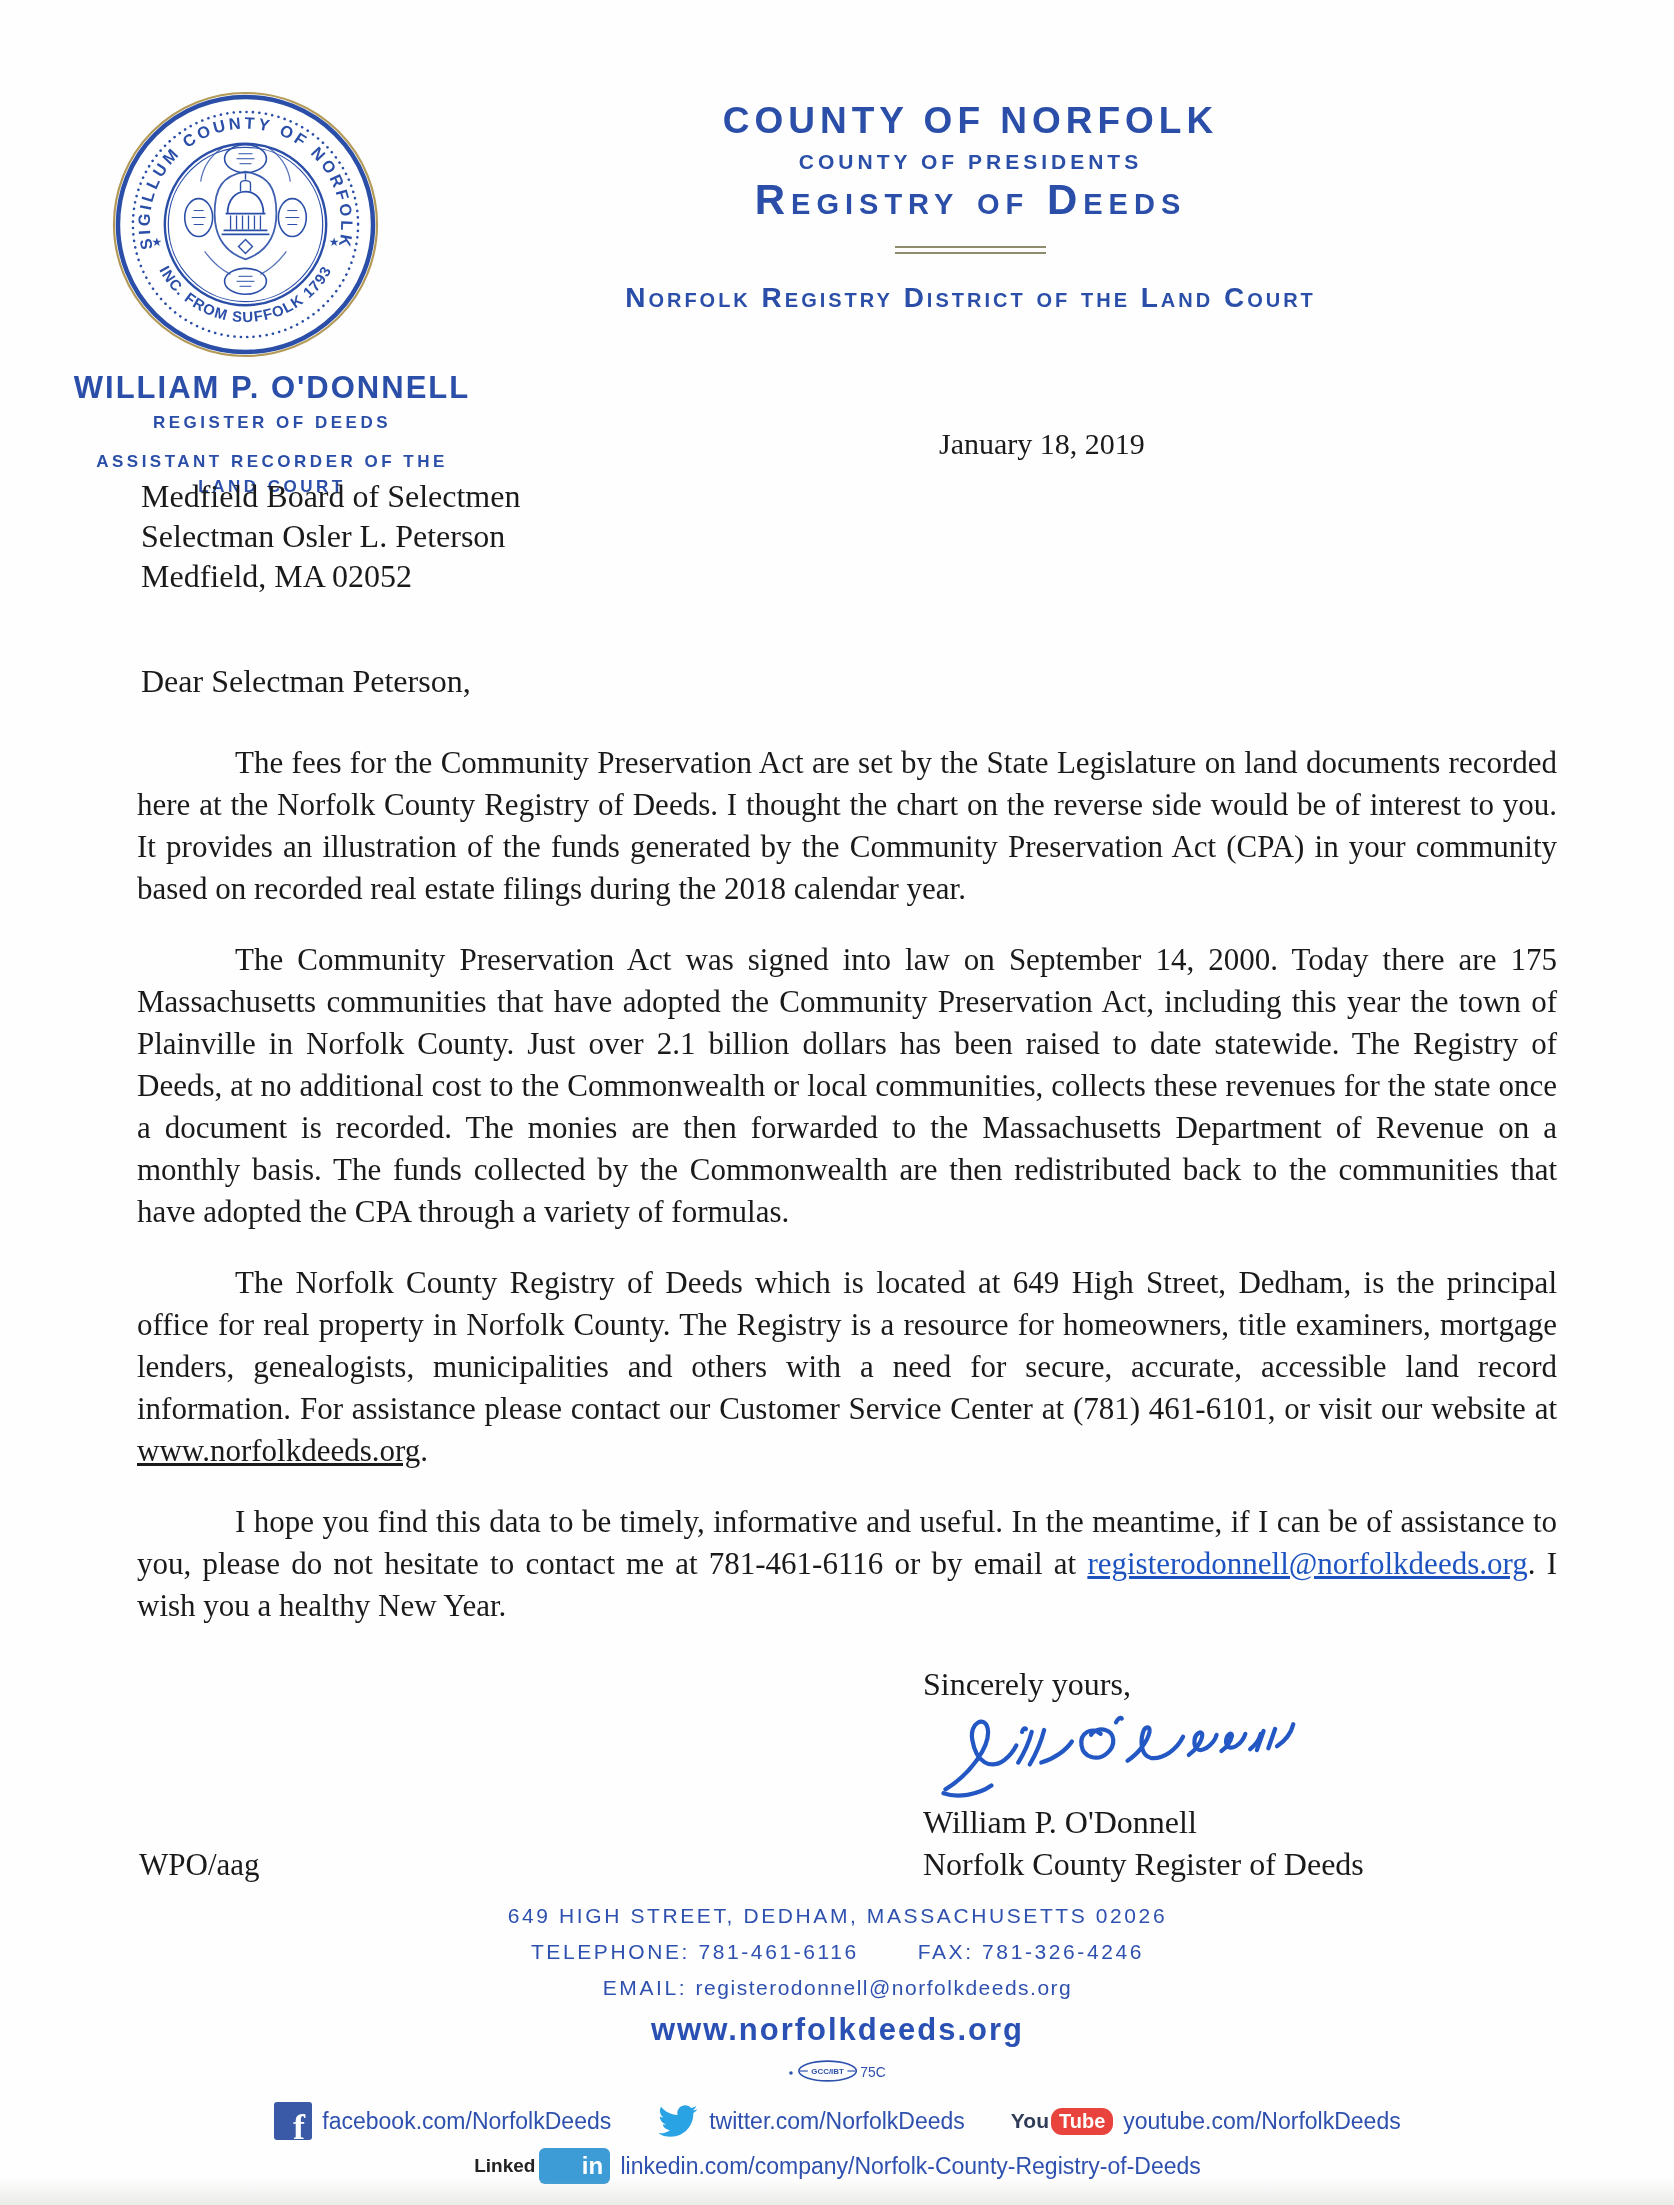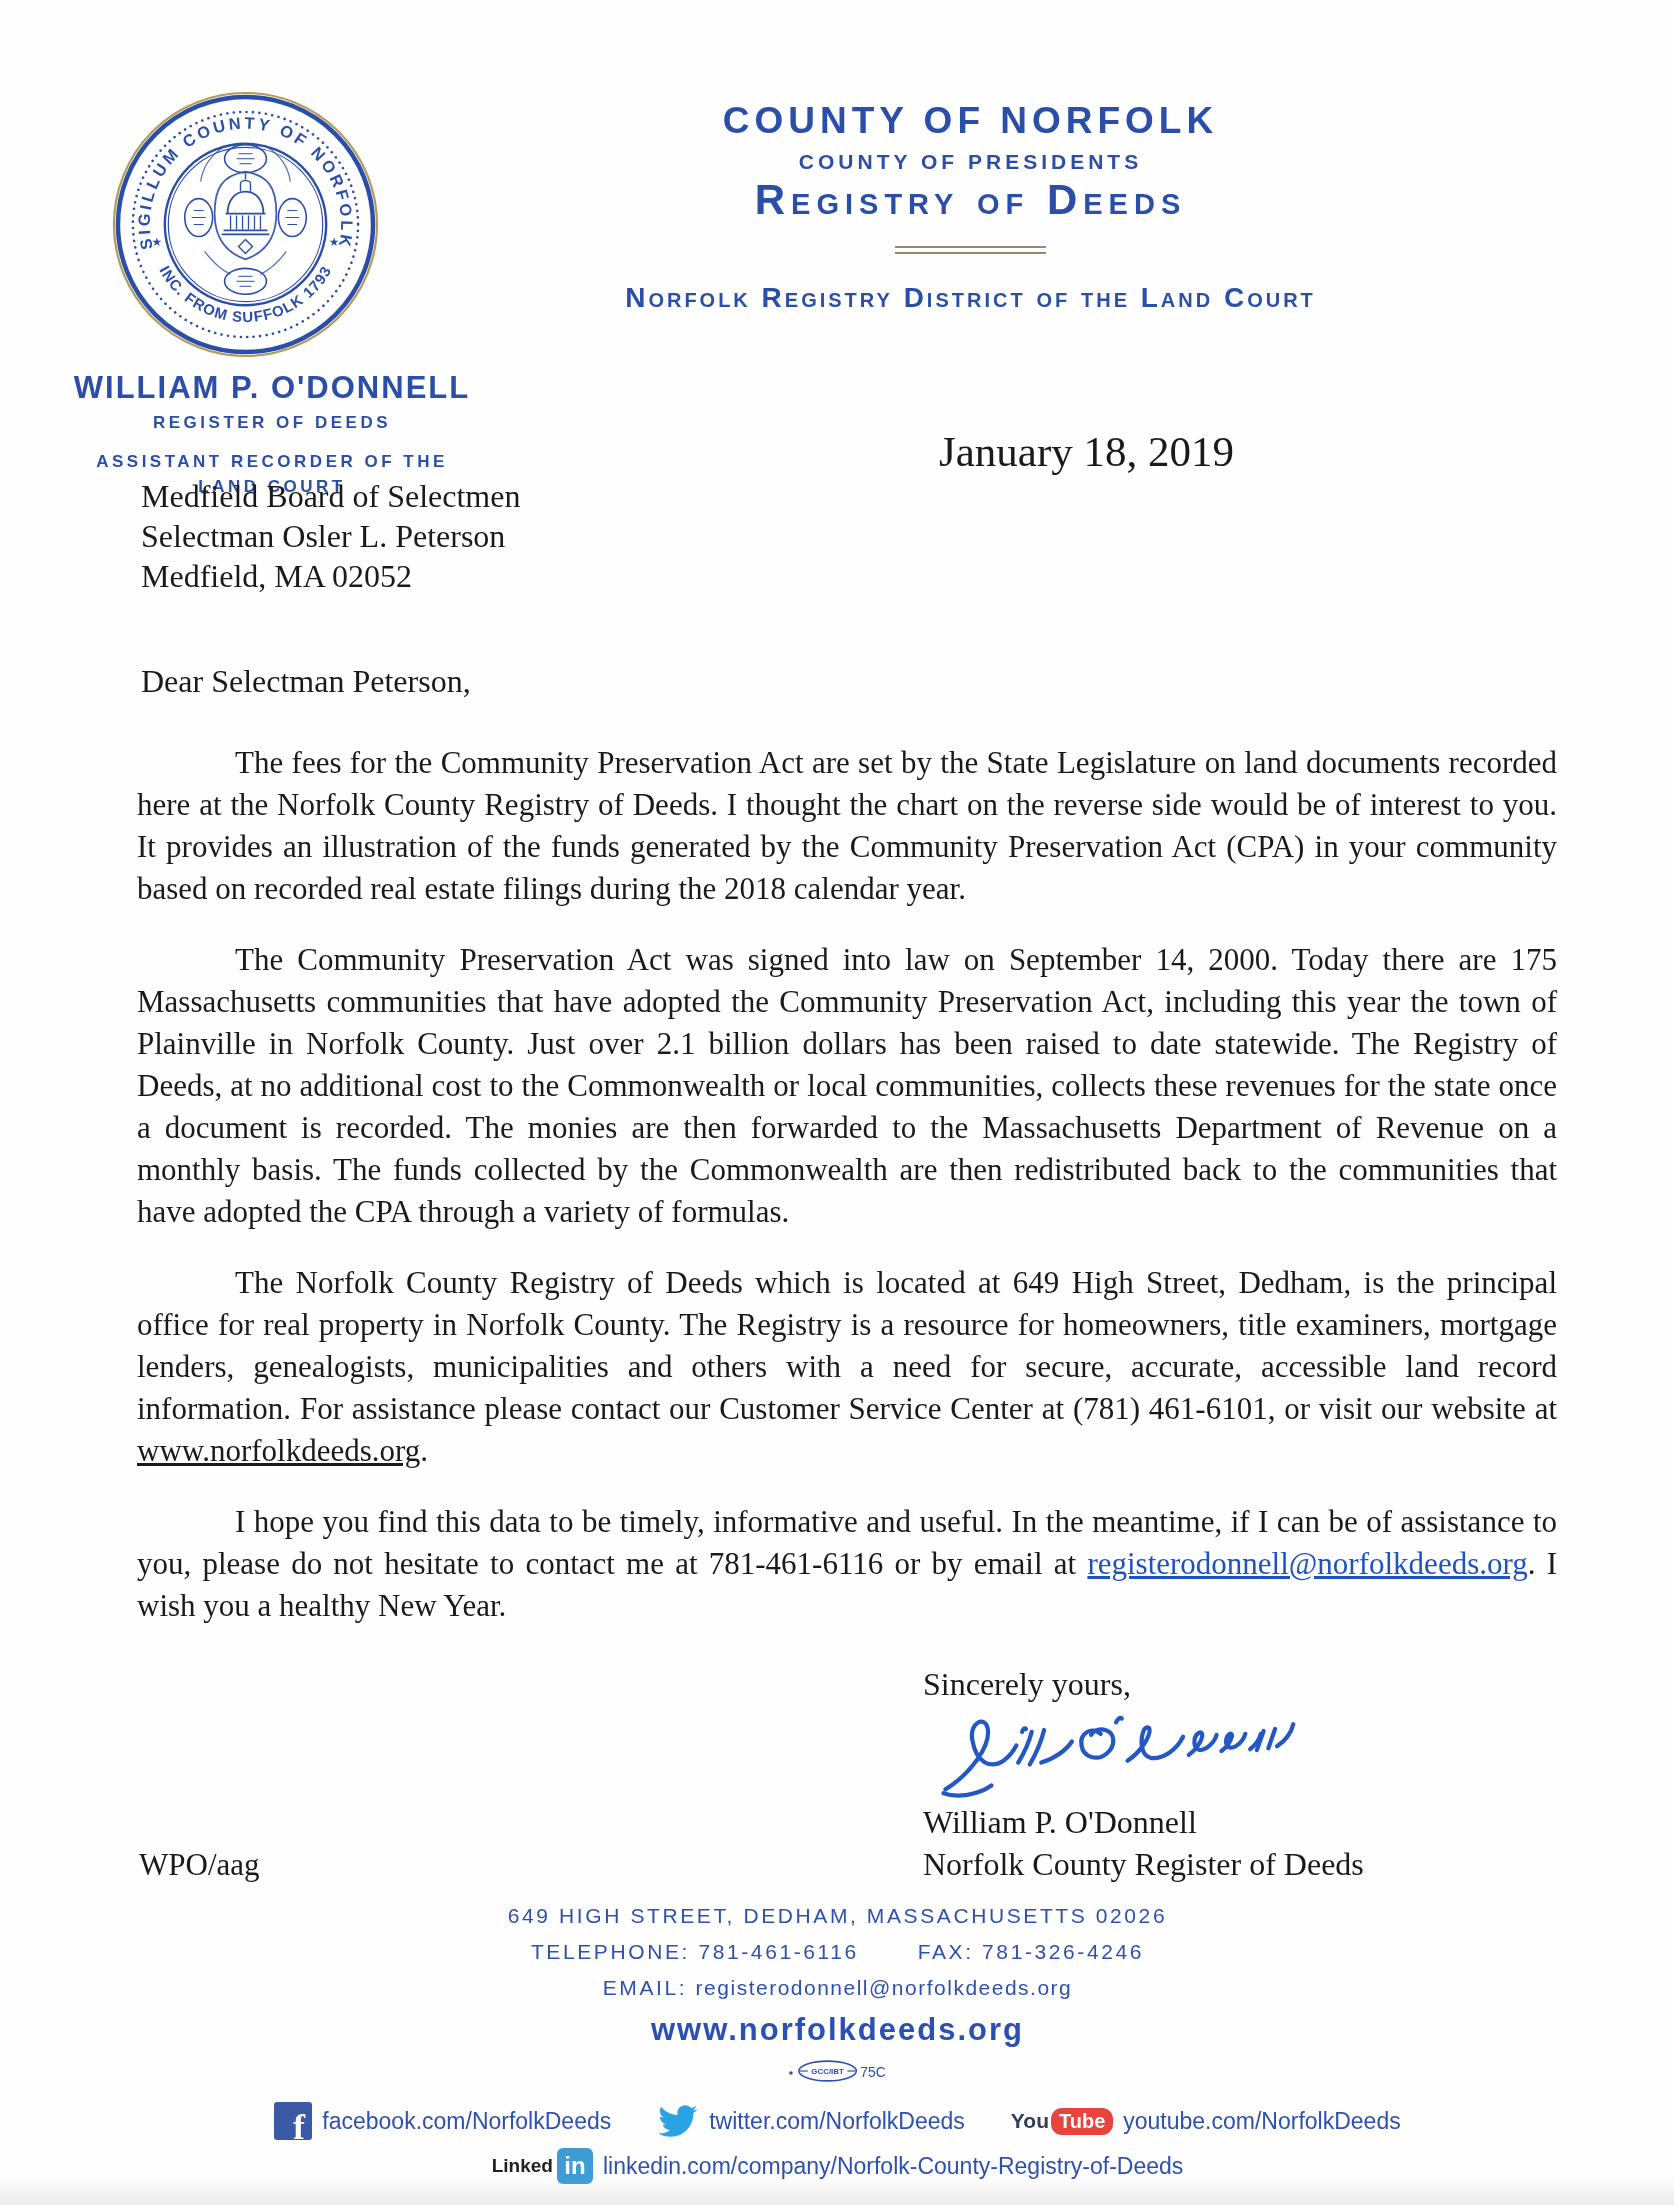--- a/index.html
+++ b/index.html
@@ -32,21 +32,21 @@
     color:#2b4fa8; font-family:"Liberation Sans", sans-serif;
   }
   .org-line1 { font-size:37px; font-weight:700; letter-spacing:5px; white-space:nowrap; }
   .org-line2 { font-size:21px; font-weight:700; letter-spacing:4px; margin-top:8px; }
   .org-line3 { font-size:42px; font-weight:700; font-variant:small-caps; letter-spacing:6px; margin-top:2px; }
   .org-sep   { width:151px; height:4px; margin:22px auto 0;
                border-top:2px solid #8f8c6d; border-bottom:2px solid #8f8c6d; }
   .org-line4 { font-size:28px; font-weight:700; font-variant:small-caps; letter-spacing:3px; margin-top:28px; }
 
   
-  .date { position:absolute; left:939px; top:427px; font-size:43px; }
+  .date { position:absolute; left:939px; top:427px; font-size:30px; }
   .recipient { position:absolute; left:141px; top:476px; font-size:32px; line-height:40px; }
   .salutation { position:absolute; left:141px; top:663px; font-size:32px; }
 
   .body-text {
     position:absolute; left:137px; top:742px; width:1420px;
     font-size:31px; line-height:42px; text-align:justify;
   }
   .body-text p { margin:0 0 29px 0; text-indent:98px; }
   a.doc-link   { color:inherit;  text-decoration:underline; }
   a.email-link { color:#1d53c0;  text-decoration:underline; }
@@ -74,21 +74,21 @@
   .social-label { font-size:23px; color:#2e50ae; }
 
   .yt-logo { display:flex; align-items:center; gap:2px; }
   .yt-you  { font-size:21px; font-weight:700; color:#2f3b57; letter-spacing:0; }
   .yt-tube { font-size:20px; font-weight:700; color:#fff; background:#e8433d;
              border-radius:11px; padding:3px 8px 4px; line-height:1; }
   .li-logo { display:flex; align-items:center; gap:4px; }
   .li-word { font-size:19px; font-weight:700; color:#222; font-family:"Liberation Sans", sans-serif; }
   .li-box  { width:36px; height:36px; background:#3d9bd6; border-radius:6px; color:#fff;
              font-size:24px; font-weight:700; display:flex; align-items:center; justify-content:center;
-             font-family:"Liberation Sans", sans-serif; }
+             font-family:"Liberation Sans", sans-serif;padding-left:35px; }
 </style>
 </head>
 <body>
 
 <div class="page">
 
   <div class="seal">
     <svg viewBox="0 0 270 270" width="269" height="269">
       <circle cx="135" cy="135" r="132" fill="#ffffff" stroke="#b39a58" stroke-width="2.2"></circle>
       <circle cx="135" cy="135" r="128" fill="none" stroke="#2b4fa8" stroke-width="4.5"></circle>

